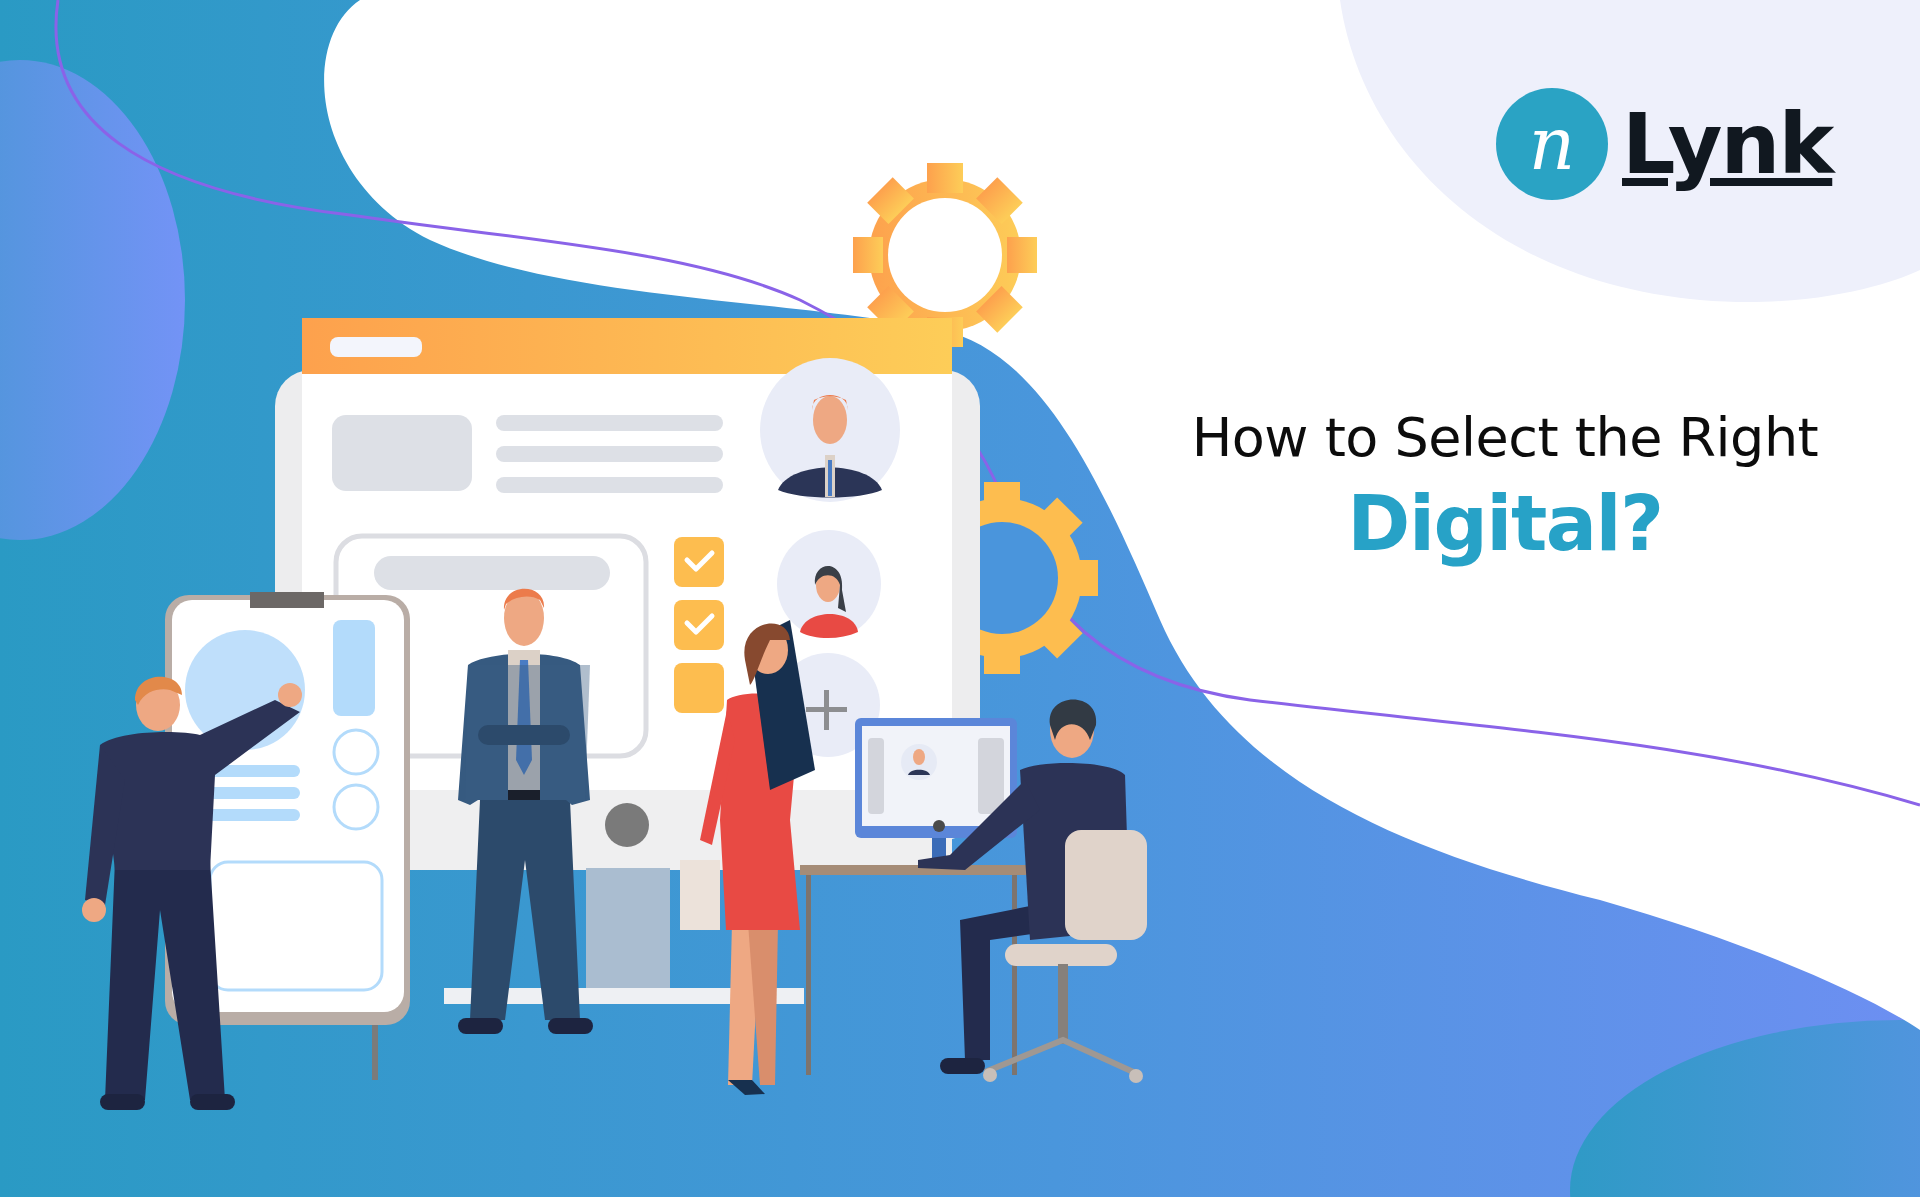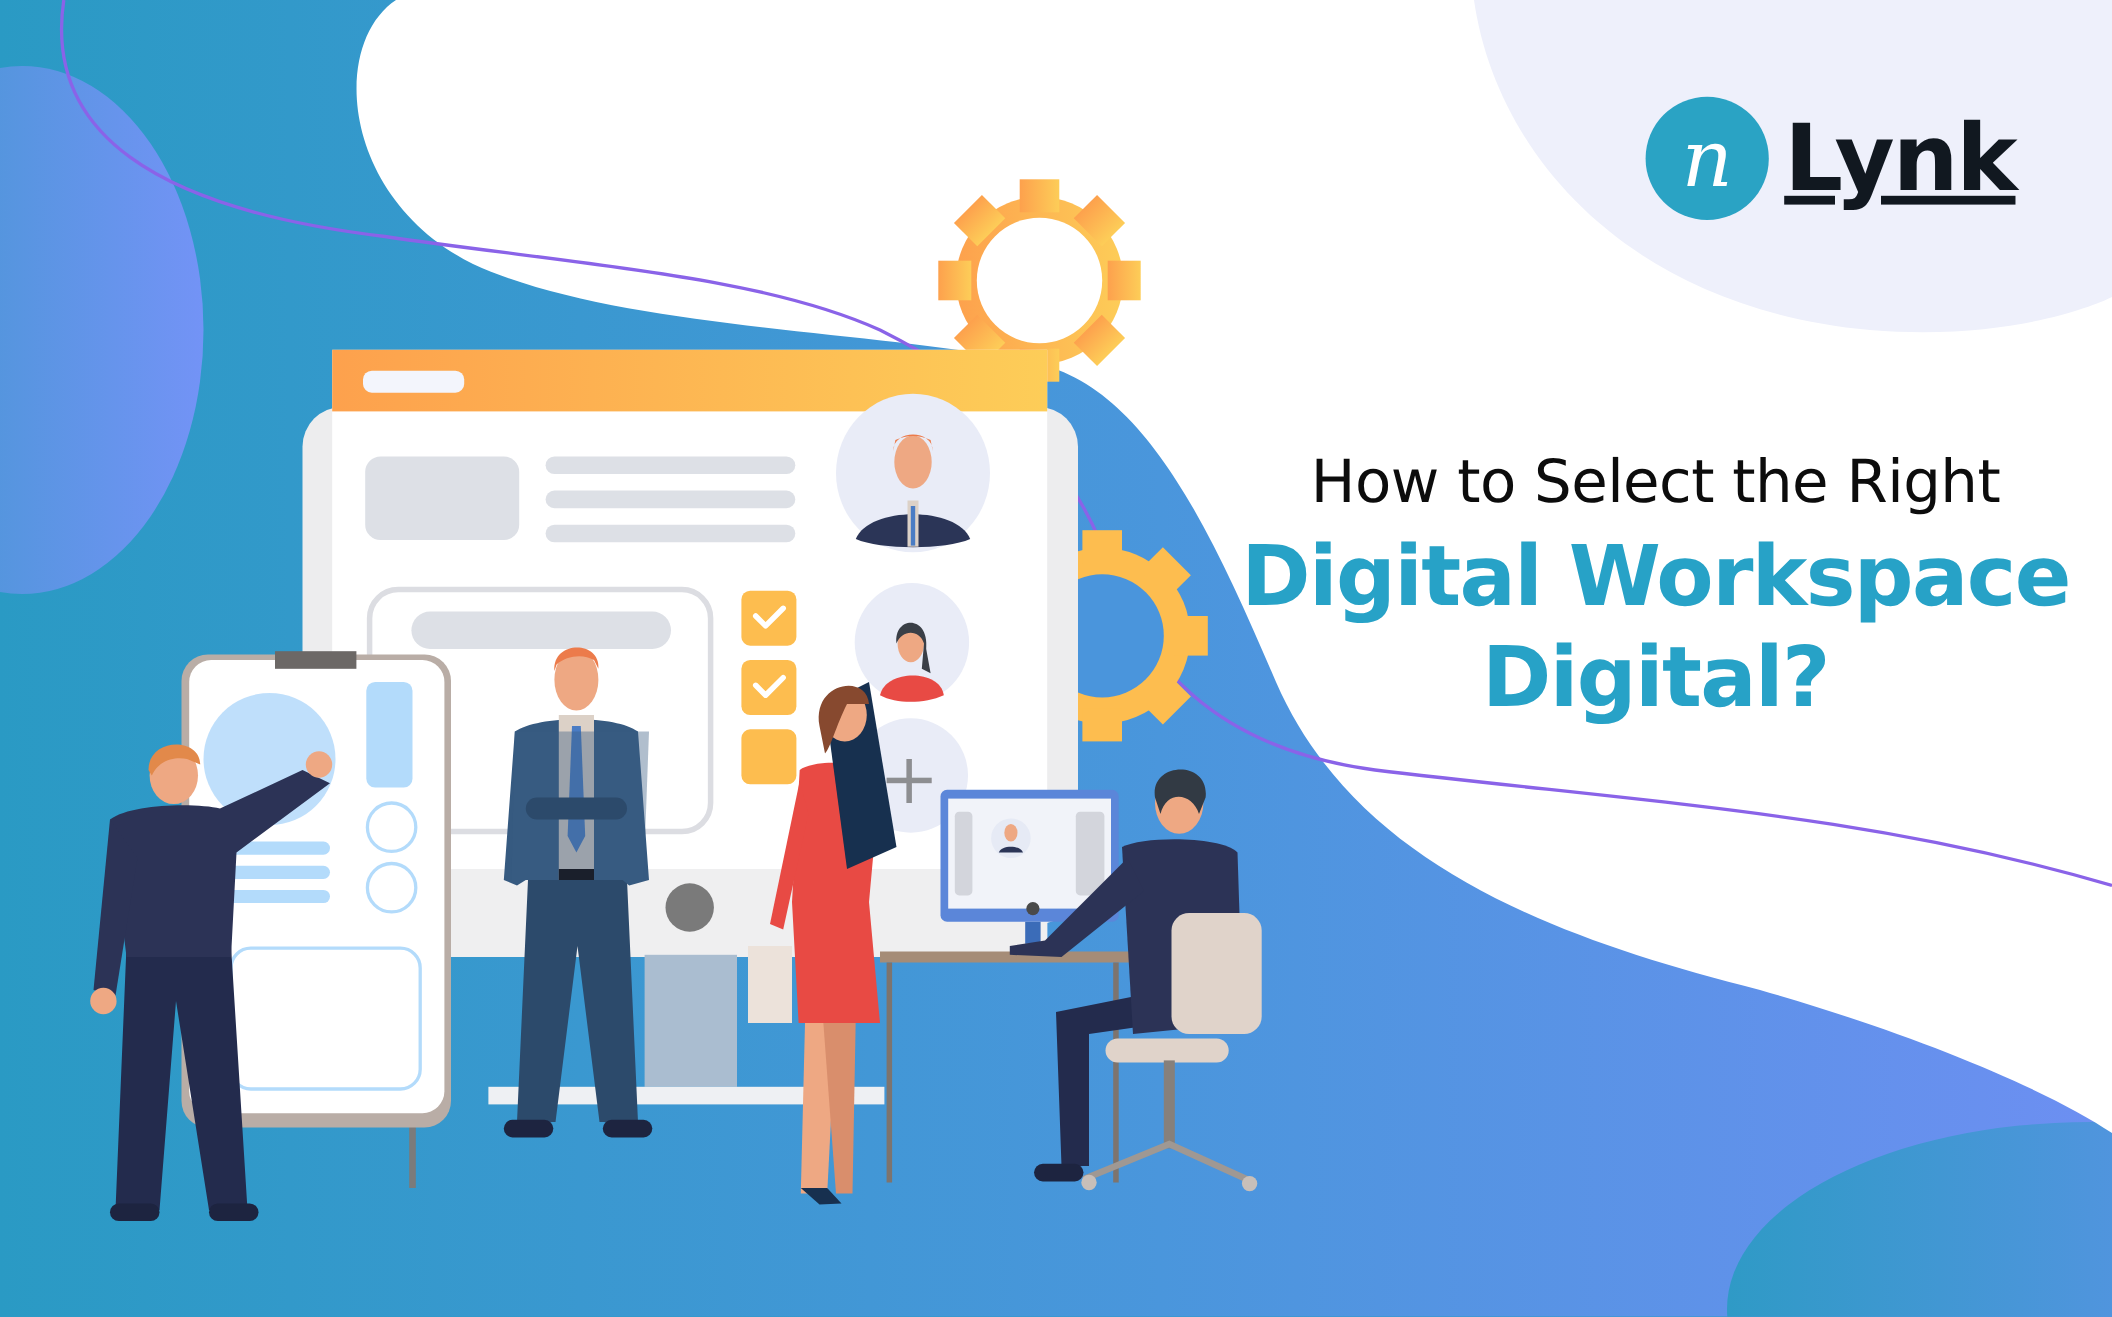--- a/index.html
+++ b/index.html
@@ -210,15 +210,14 @@
   </g>
 </svg>
 
 <div class="logo">
   <div class="logo-mark">n</div>
   <div class="logo-text">Lynk</div>
 </div>
 
 <div class="headline">
   <div class="line1">How to Select the Right</div>
-  <div class="line2">Digital Workspace</div>
   <div class="line3">Digital?</div>
 </div>
 
 </body></html>

